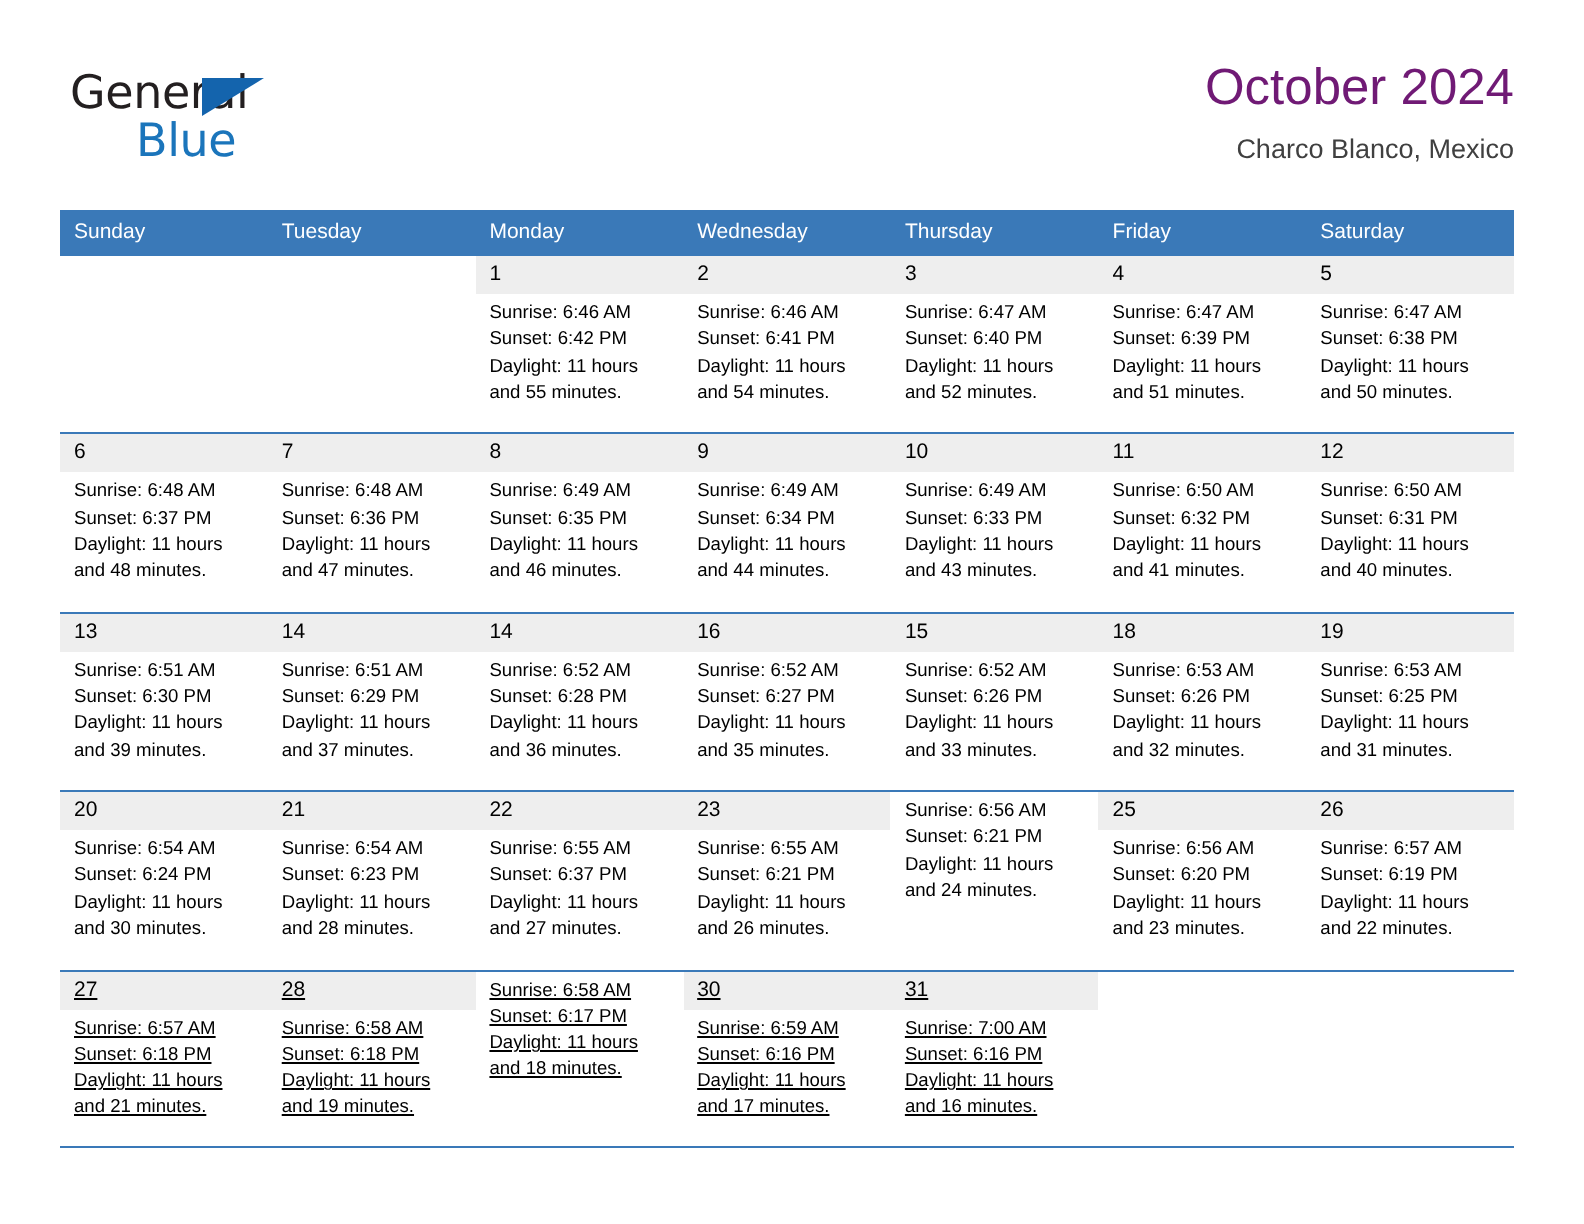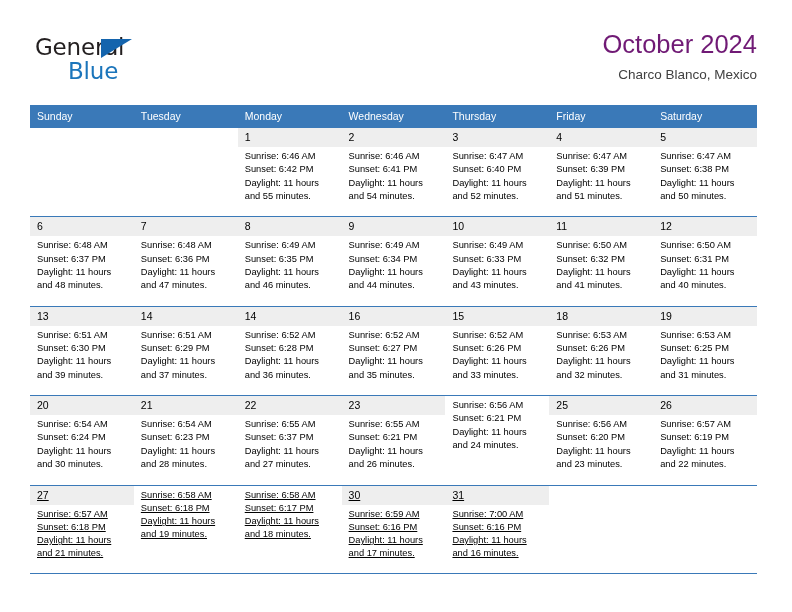--- a/index.html
+++ b/index.html
@@ -502,20 +502,23 @@
       <div class="daynum">27</div>
     </div>
     <div class="day-info">
       <div>Sunrise: 6:57 AM</div>
       <div>Sunset: 6:18 PM</div>
       <div>Daylight: 11 hours</div>
       <div>and 21 minutes.</div>
     </div>
   </div>
           <div class="day filled">
+    <div class="daynum-band">
+      <div class="daynum">28</div>
+    </div>
     <div class="day-info">
       <div>Sunrise: 6:58 AM</div>
       <div>Sunset: 6:18 PM</div>
       <div>Daylight: 11 hours</div>
       <div>and 19 minutes.</div>
     </div>
   </div>
           <div class="day filled">
     <div class="day-info">
       <div>Sunrise: 6:58 AM</div>

